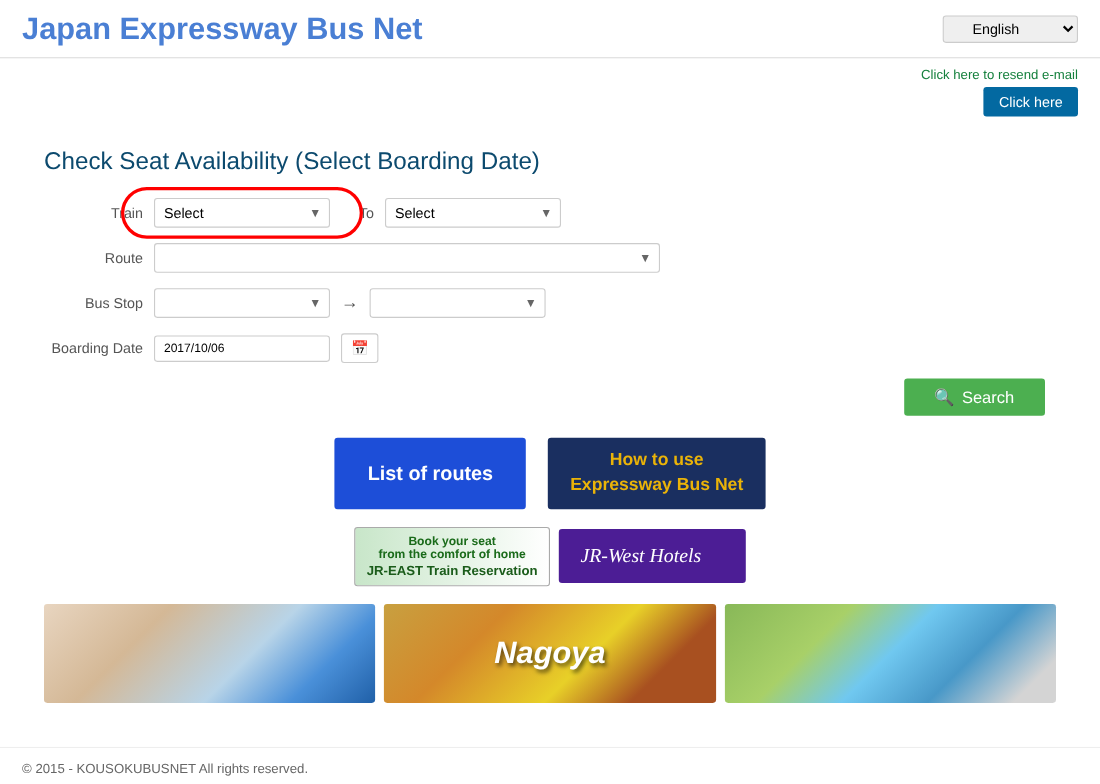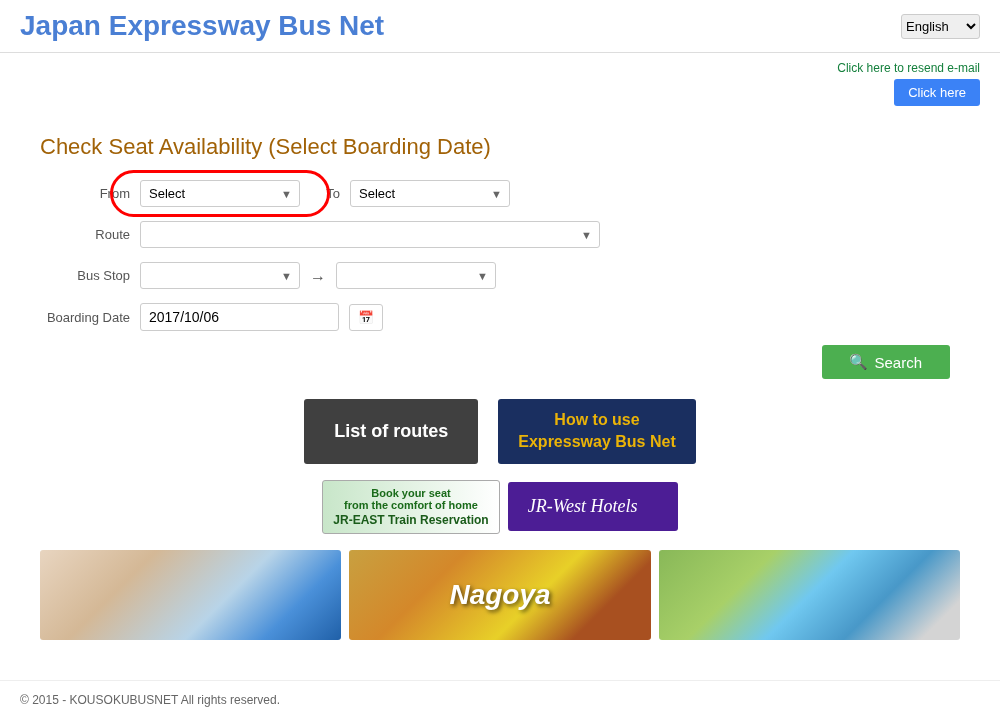--- a/index.html
+++ b/index.html
@@ -2,59 +2,59 @@
 <html><head>
   <meta charset="utf-8">
   <style>
     * { box-sizing: border-box; margin: 0; padding: 0; }
     body { font-family: Arial, sans-serif; background: #fff; color: #333; font-size: 14px; }
 
     
     #header { border-bottom: 1px solid #ddd; padding: 10px 20px; display: flex; align-items: center; justify-content: space-between; }
     #site-title { color: #4a7fd4; font-size: 28px; font-weight: bold; }
     #lang-area { display: flex; align-items: center; gap: 6px; }
-    #lang-select { padding: 3px 0; border: 1px solid #ccc; border-radius: 3px; font-size: 13px; }
+    #lang-select { padding: 3px 22px; border: 1px solid #ccc; border-radius: 3px; font-size: 13px; }
 
     
     #top-right { text-align: right; padding: 8px 20px; }
     #resend-link { color: #15803d; font-size: 12px; display: block; margin-bottom: 4px; cursor: pointer; }
-    #click-here-btn { background: #3b82f6; color: #fff; border: none; padding: 6px 14px; border-radius: 3px; font-size: 13px; cursor: pointer; }
+    #click-here-btn { background: #0369a1; color: #fff; border: none; padding: 6px 14px; border-radius: 3px; font-size: 13px; cursor: pointer; }
 
     
     #main { padding: 20px 40px; }
 
-    #check-title { font-size: 22px; margin-bottom: 20px; color: #a16207; }
+    #check-title { font-size: 22px; margin-bottom: 20px; color: #0c4a6e; }
 
     
     .form-area { max-width: 820px; }
 
     .form-row { display: flex; align-items: center; margin-bottom: 14px; gap: 10px; }
     .form-label { font-size: 13px; color: #555; min-width: 90px; text-align: right; }
 
     .select-wrapper { position: relative; display: inline-block; }
     .form-select { appearance: none; -webkit-appearance: none; padding: 5px 28px 5px 8px; border: 1px solid #ccc; border-radius: 3px; font-size: 13px; background: #fff; min-width: 160px; cursor: pointer; }
     .select-arrow { position: absolute; right: 8px; top: 50%; transform: translateY(-50%); pointer-events: none; font-size: 11px; color: #666; }
 
     .from-select-wrapper { position: relative; }
     .from-select-outline { position: absolute; top: -10px; left: -30px; right: -30px; bottom: -10px; border: 3px solid red; border-radius: 30px; pointer-events: none; z-index: 10; }
 
     .route-select { min-width: 460px; }
     .busstop-select { min-width: 160px; }
     .arrow-icon { font-size: 16px; color: #555; }
 
-    .boarding-input { padding: 5px 8px; border: 1px solid #ccc; border-radius: 3px; font-size: 14px; min-width: 120px; }
+    .boarding-input { padding: 5px 8px; border: 1px solid #ccc; border-radius: 3px; font-size: 11px; min-width: 120px; }
     .calendar-btn { background: #fff; border: 1px solid #ccc; border-radius: 3px; padding: 5px 8px; cursor: pointer; font-size: 13px; }
 
     
     .search-btn-row { display: flex; justify-content: flex-end; margin-bottom: 20px; padding-right: 10px; }
     .search-btn { background: #4caf50; color: #fff; border: none; padding: 8px 28px; border-radius: 3px; font-size: 15px; cursor: pointer; display: flex; align-items: center; gap: 6px; }
 
     
     .banner-row { display: flex; justify-content: center; gap: 20px; margin-bottom: 16px; }
-    .list-routes-btn { background: #404040; color: #fff; border: none; padding: 14px 30px; font-size: 18px; font-weight: bold; cursor: pointer; border-radius: 3px; min-width: 170px; }
+    .list-routes-btn { background: #1d4ed8; color: #fff; border: none; padding: 14px 30px; font-size: 18px; font-weight: bold; cursor: pointer; border-radius: 3px; min-width: 170px; }
     .how-to-btn { background: #1a2f60; color: #eab308; border: none; padding: 10px 20px; font-size: 16px; font-weight: bold; cursor: pointer; border-radius: 3px; min-width: 170px; line-height: 1.4; text-align: center; }
 
     
     .ad-row { display: flex; justify-content: center; gap: 8px; margin-bottom: 16px; align-items: center; }
     .jr-east-banner { background: linear-gradient(to right, #c8e6c9, #fff); border: 1px solid #aaa; padding: 6px 10px; font-size: 11px; color: #1a6b1a; font-weight: bold; min-width: 170px; text-align: center; border-radius: 3px; cursor: pointer; }
     .jr-west-banner { background: #4c1d95; color: #fff; font-family: Georgia, serif; font-style: italic; font-size: 18px; padding: 14px 20px; border-radius: 3px; cursor: pointer; min-width: 170px; text-align: left; }
 
     
     .photo-row { display: flex; gap: 8px; margin-bottom: 20px; }
     .photo-box { flex: 1; height: 90px; border-radius: 3px; overflow: hidden; }
@@ -86,21 +86,21 @@
   <button id="click-here-btn">Click here</button>
 </div>
 
 <div id="main">
 
   <div id="check-title">Check Seat Availability (Select Boarding Date)</div>
 
   <div class="form-area">
 
     <div class="form-row">
-      <label class="form-label">From</label>
+      <label class="form-label">Train</label>
       <div class="from-select-wrapper">
         <div class="from-select-outline"></div>
         <div class="select-wrapper">
           <select class="form-select">
             <option>Select</option>
           </select>
           <span class="select-arrow">▼</span>
         </div>
       </div>
       <label class="form-label" style="min-width:30px; text-align:right;">To</label>

